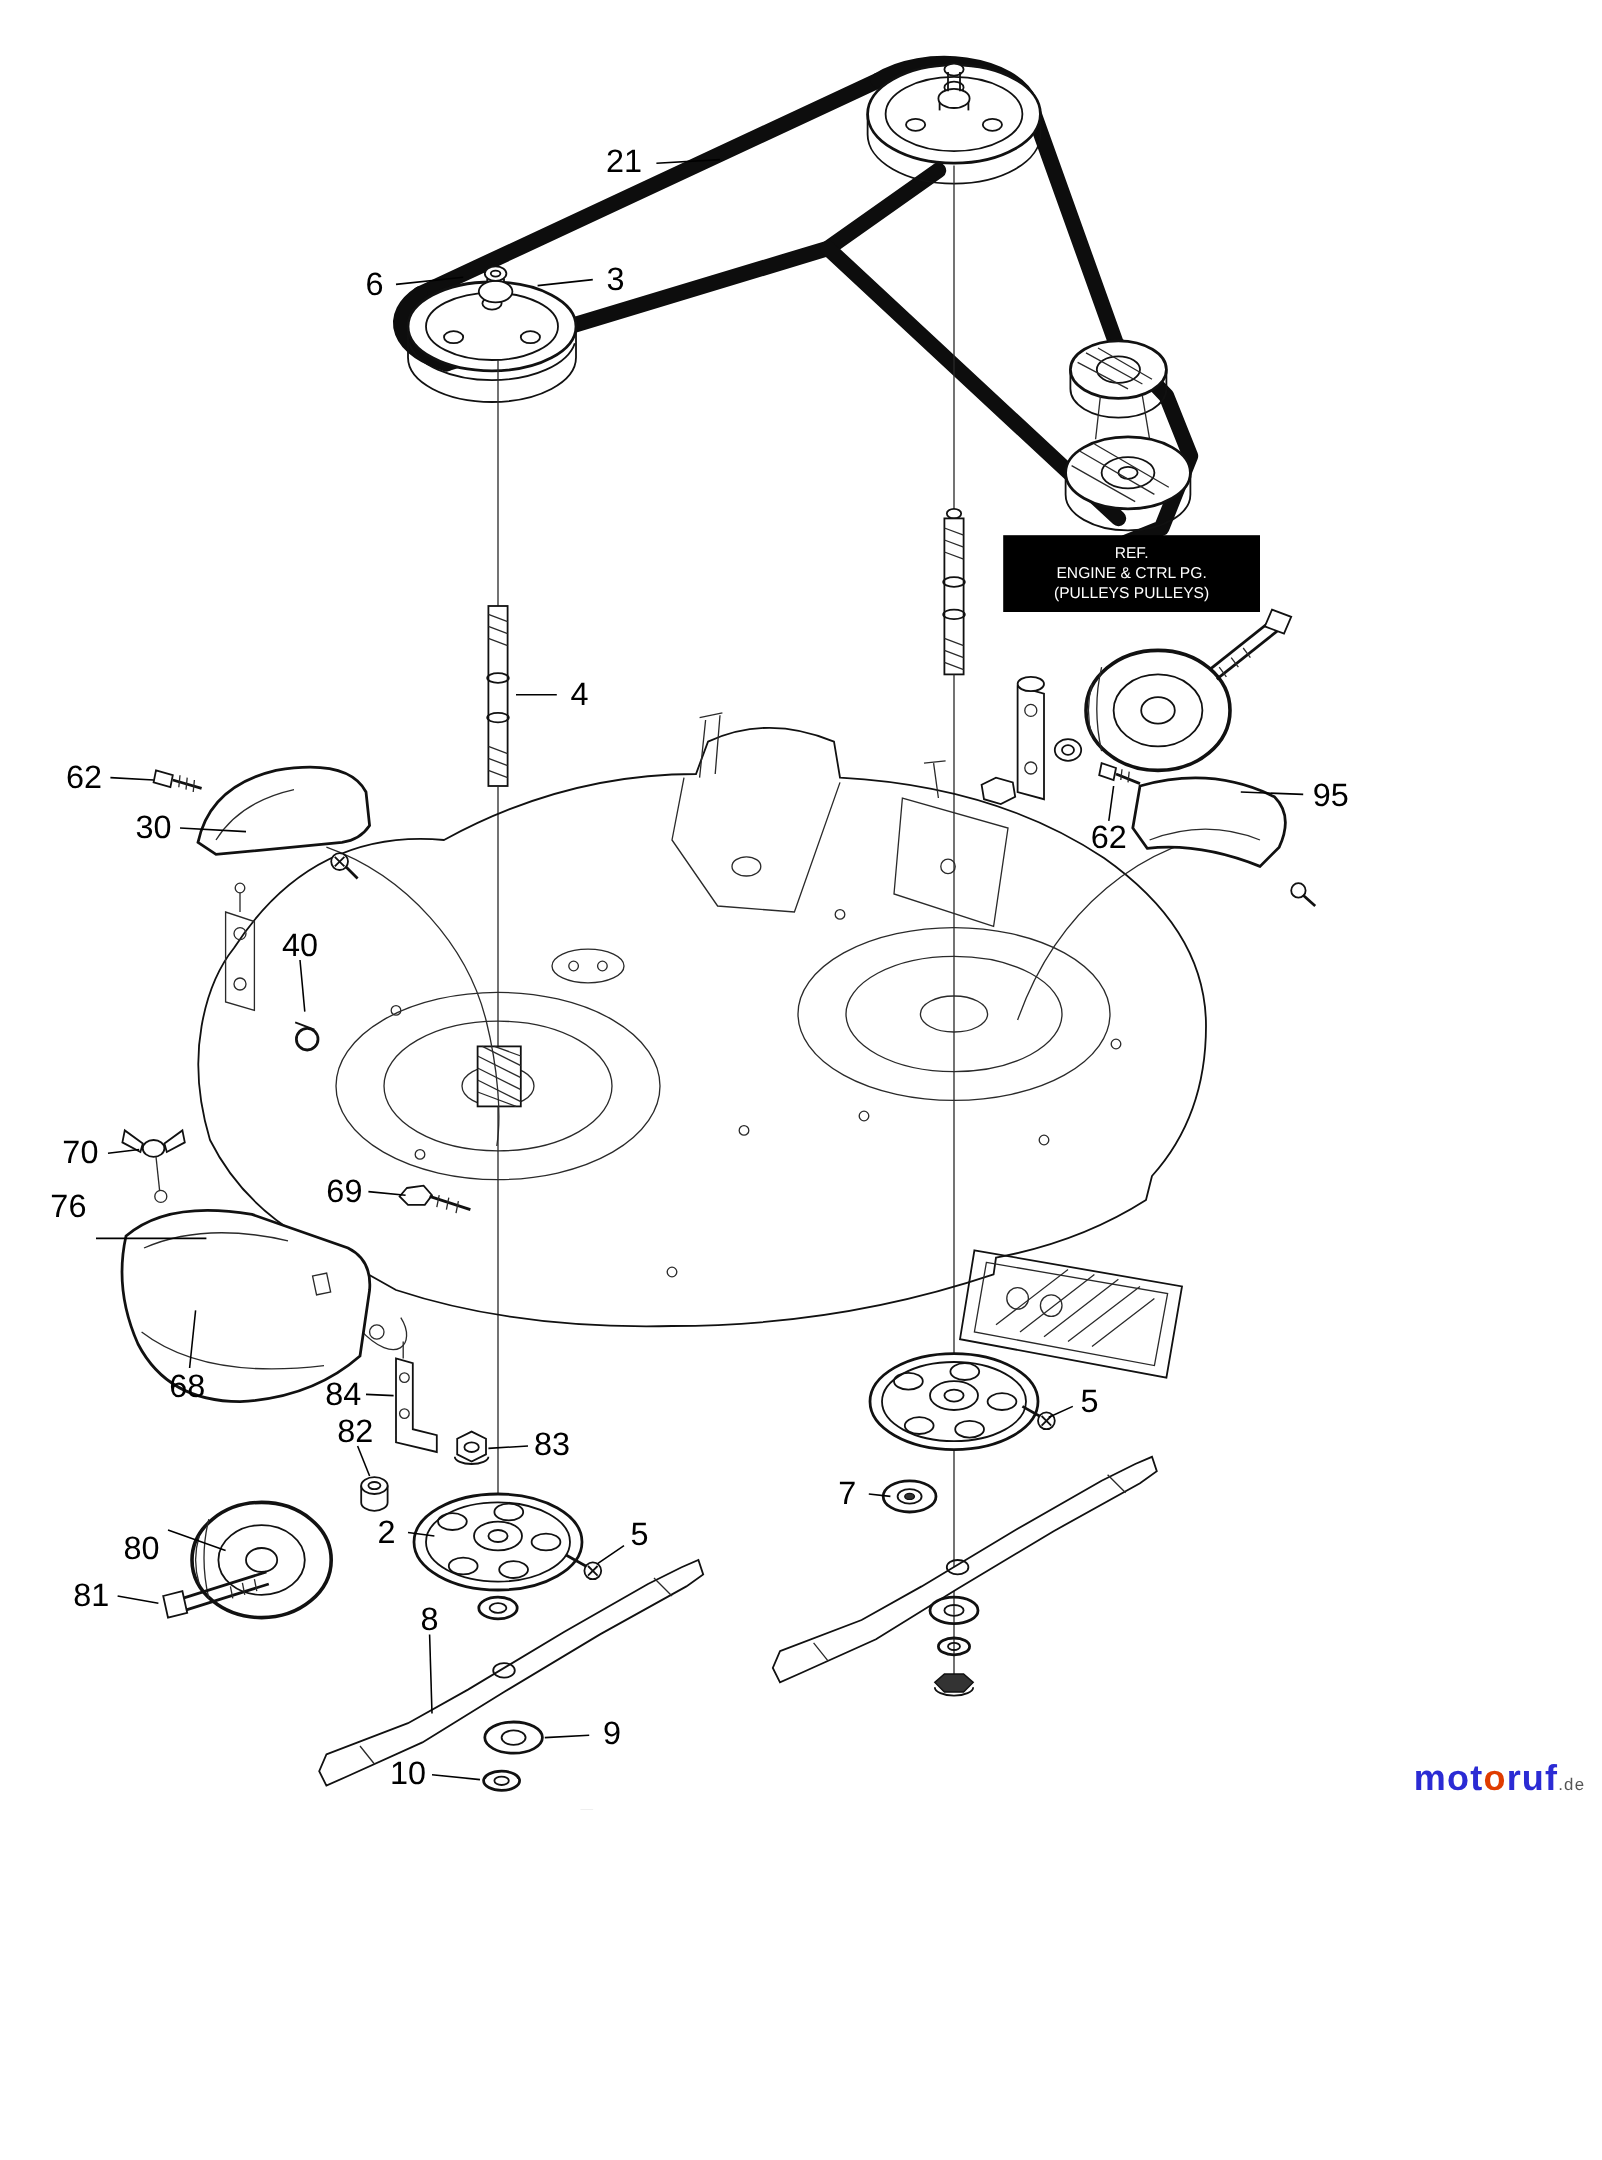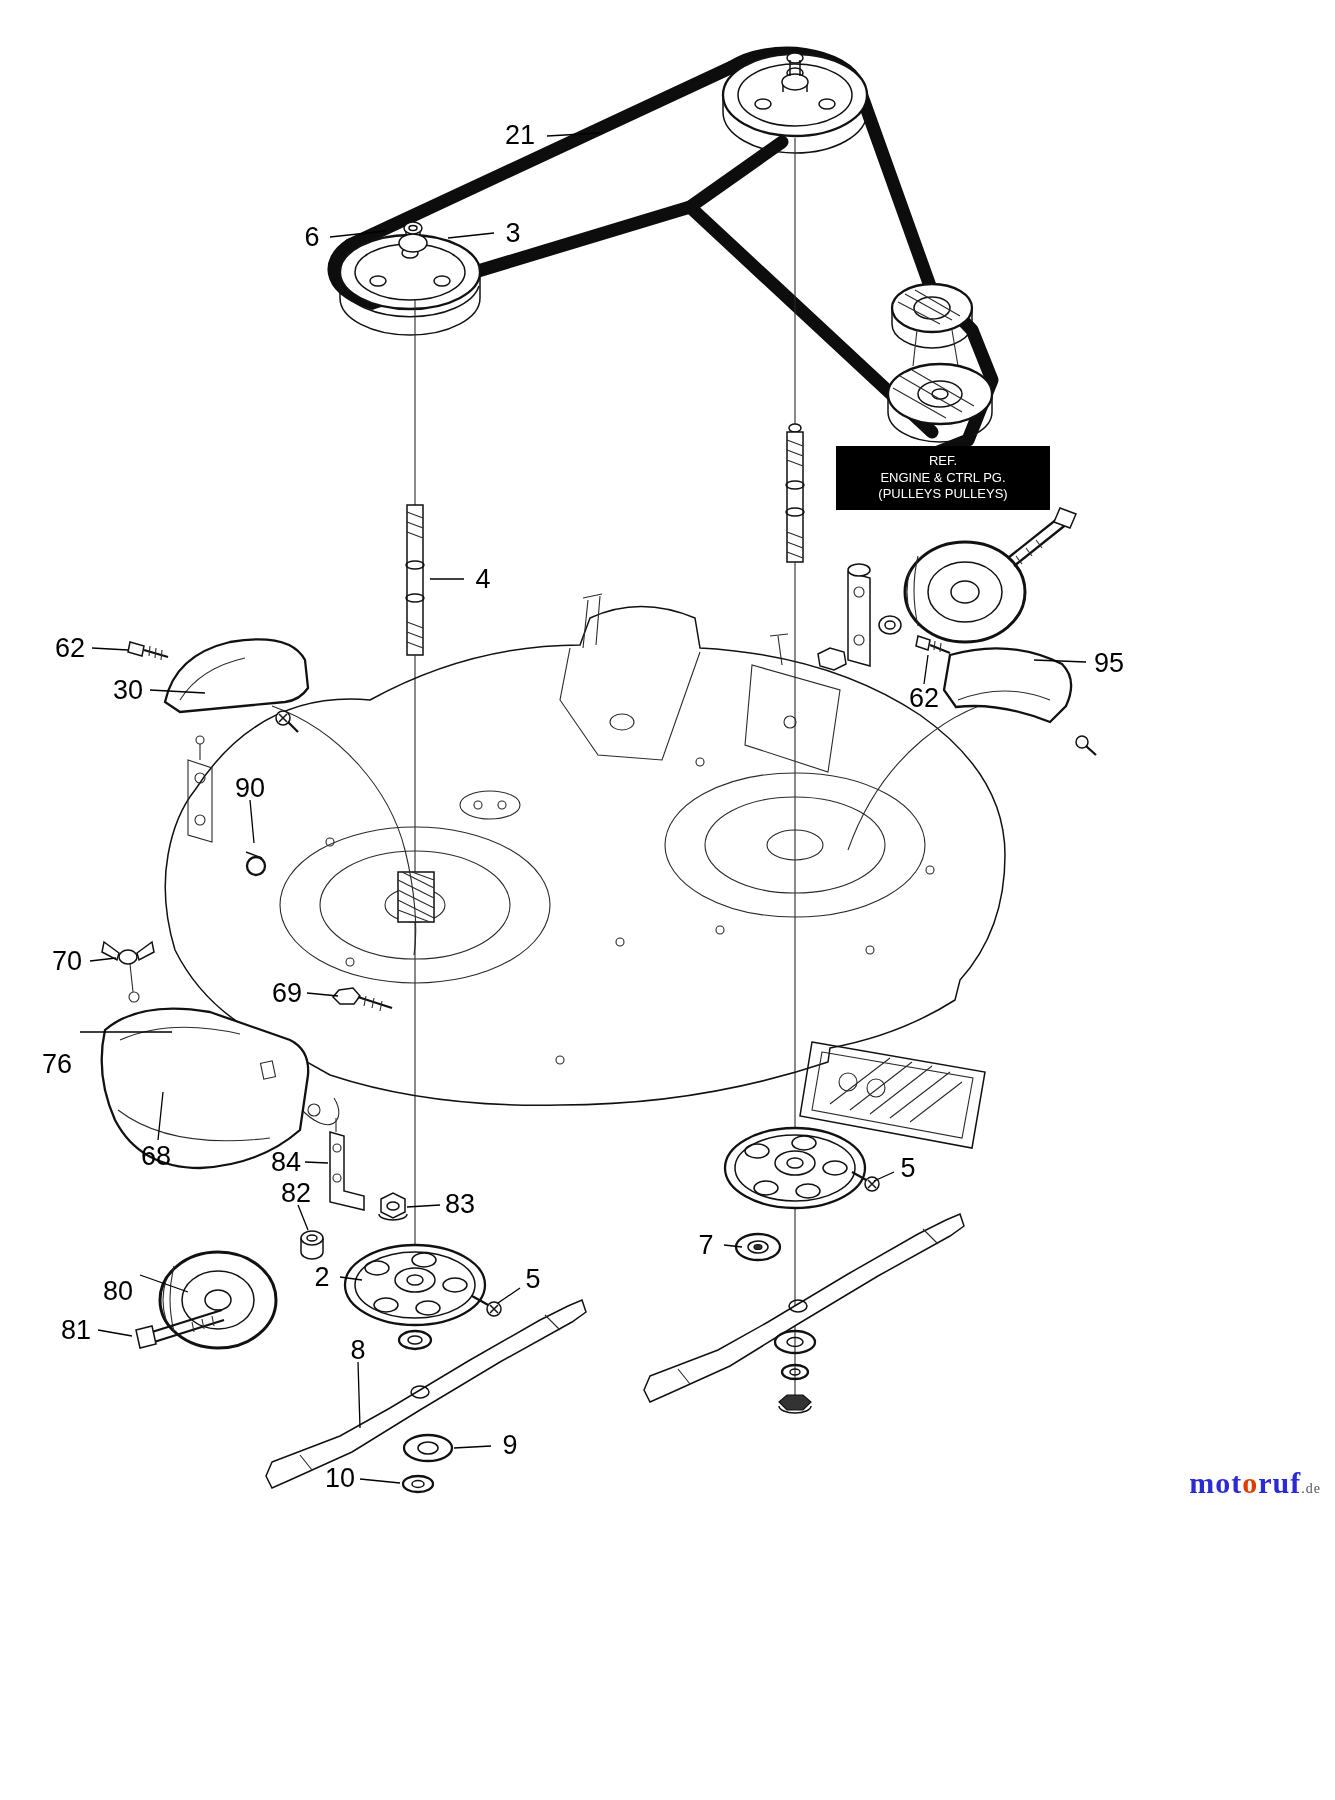--- a/index.html
+++ b/index.html
@@ -3,21 +3,21 @@
 <meta charset="utf-8">
 <style>
   html,body{margin:0;padding:0;background:#fff;}
   #page{position:relative;width:1335px;height:1508px;background:#ffffff;overflow:hidden;
         font-family:"Liberation Sans",sans-serif;}
   svg{position:absolute;left:0;top:0;}
   .callout{position:absolute;transform:translate(-50%,-50%);font-size:27px;color:#000;
            font-family:"Liberation Sans",sans-serif;white-space:nowrap;}
   .refbox{position:absolute;left:836px;top:446px;width:210px;background:#000;color:#fff;
           text-align:center;padding:7px 2px;font-size:13px;line-height:1.28;}
-  .watermark{position:absolute;right:14px;bottom:8px;font-family:Liberation Serif, serif;
+  .watermark{position:absolute;right:14px;bottom:8px;font-family:Liberation Sans, sans-serif;
              font-weight:bold;font-size:30px;letter-spacing:1px;margin-top:20px;}
   .wm-blue{color:#2b2bd4;}
   .wm-red{color:#e03c00;}
   .wm-de{color:#555;font-size:14px;font-weight:normal;}
   
   .ln{fill:none;stroke:#111;stroke-width:1.5;}
   .ln2{fill:none;stroke:#111;stroke-width:2.3;}
   .thin{fill:none;stroke:#2a2a2a;stroke-width:1.1;}
   .wf{fill:#fff;stroke:#111;stroke-width:2.3;}
   .wf1{fill:#fff;stroke:#111;stroke-width:1.5;}
@@ -376,23 +376,23 @@
     <line class="leader" x1="924" y1="684" x2="928" y2="655"></line>
   </g>
 </svg>
 
   <div class="callout" style="left:520px;top:135px">21</div>
   <div class="callout" style="left:312px;top:237px">6</div>
   <div class="callout" style="left:513px;top:233px">3</div>
   <div class="callout" style="left:483px;top:579px">4</div>
   <div class="callout" style="left:70px;top:648px">62</div>
   <div class="callout" style="left:128px;top:690px">30</div>
-  <div class="callout" style="left:250px;top:788px">90</div>
+  <div class="callout" style="left:250px;top:788px">40</div>
   <div class="callout" style="left:67px;top:961px">70</div>
-  <div class="callout" style="left:57px;top:1064px">76</div>
+  <div class="callout" style="left:57px;top:1006px">76</div>
   <div class="callout" style="left:287px;top:993px">69</div>
   <div class="callout" style="left:156px;top:1156px">68</div>
   <div class="callout" style="left:286px;top:1162px">84</div>
   <div class="callout" style="left:296px;top:1193px">82</div>
   <div class="callout" style="left:460px;top:1204px">83</div>
   <div class="callout" style="left:118px;top:1291px">80</div>
   <div class="callout" style="left:322px;top:1277px">2</div>
   <div class="callout" style="left:533px;top:1279px">5</div>
   <div class="callout" style="left:76px;top:1330px">81</div>
   <div class="callout" style="left:358px;top:1350px">8</div>

